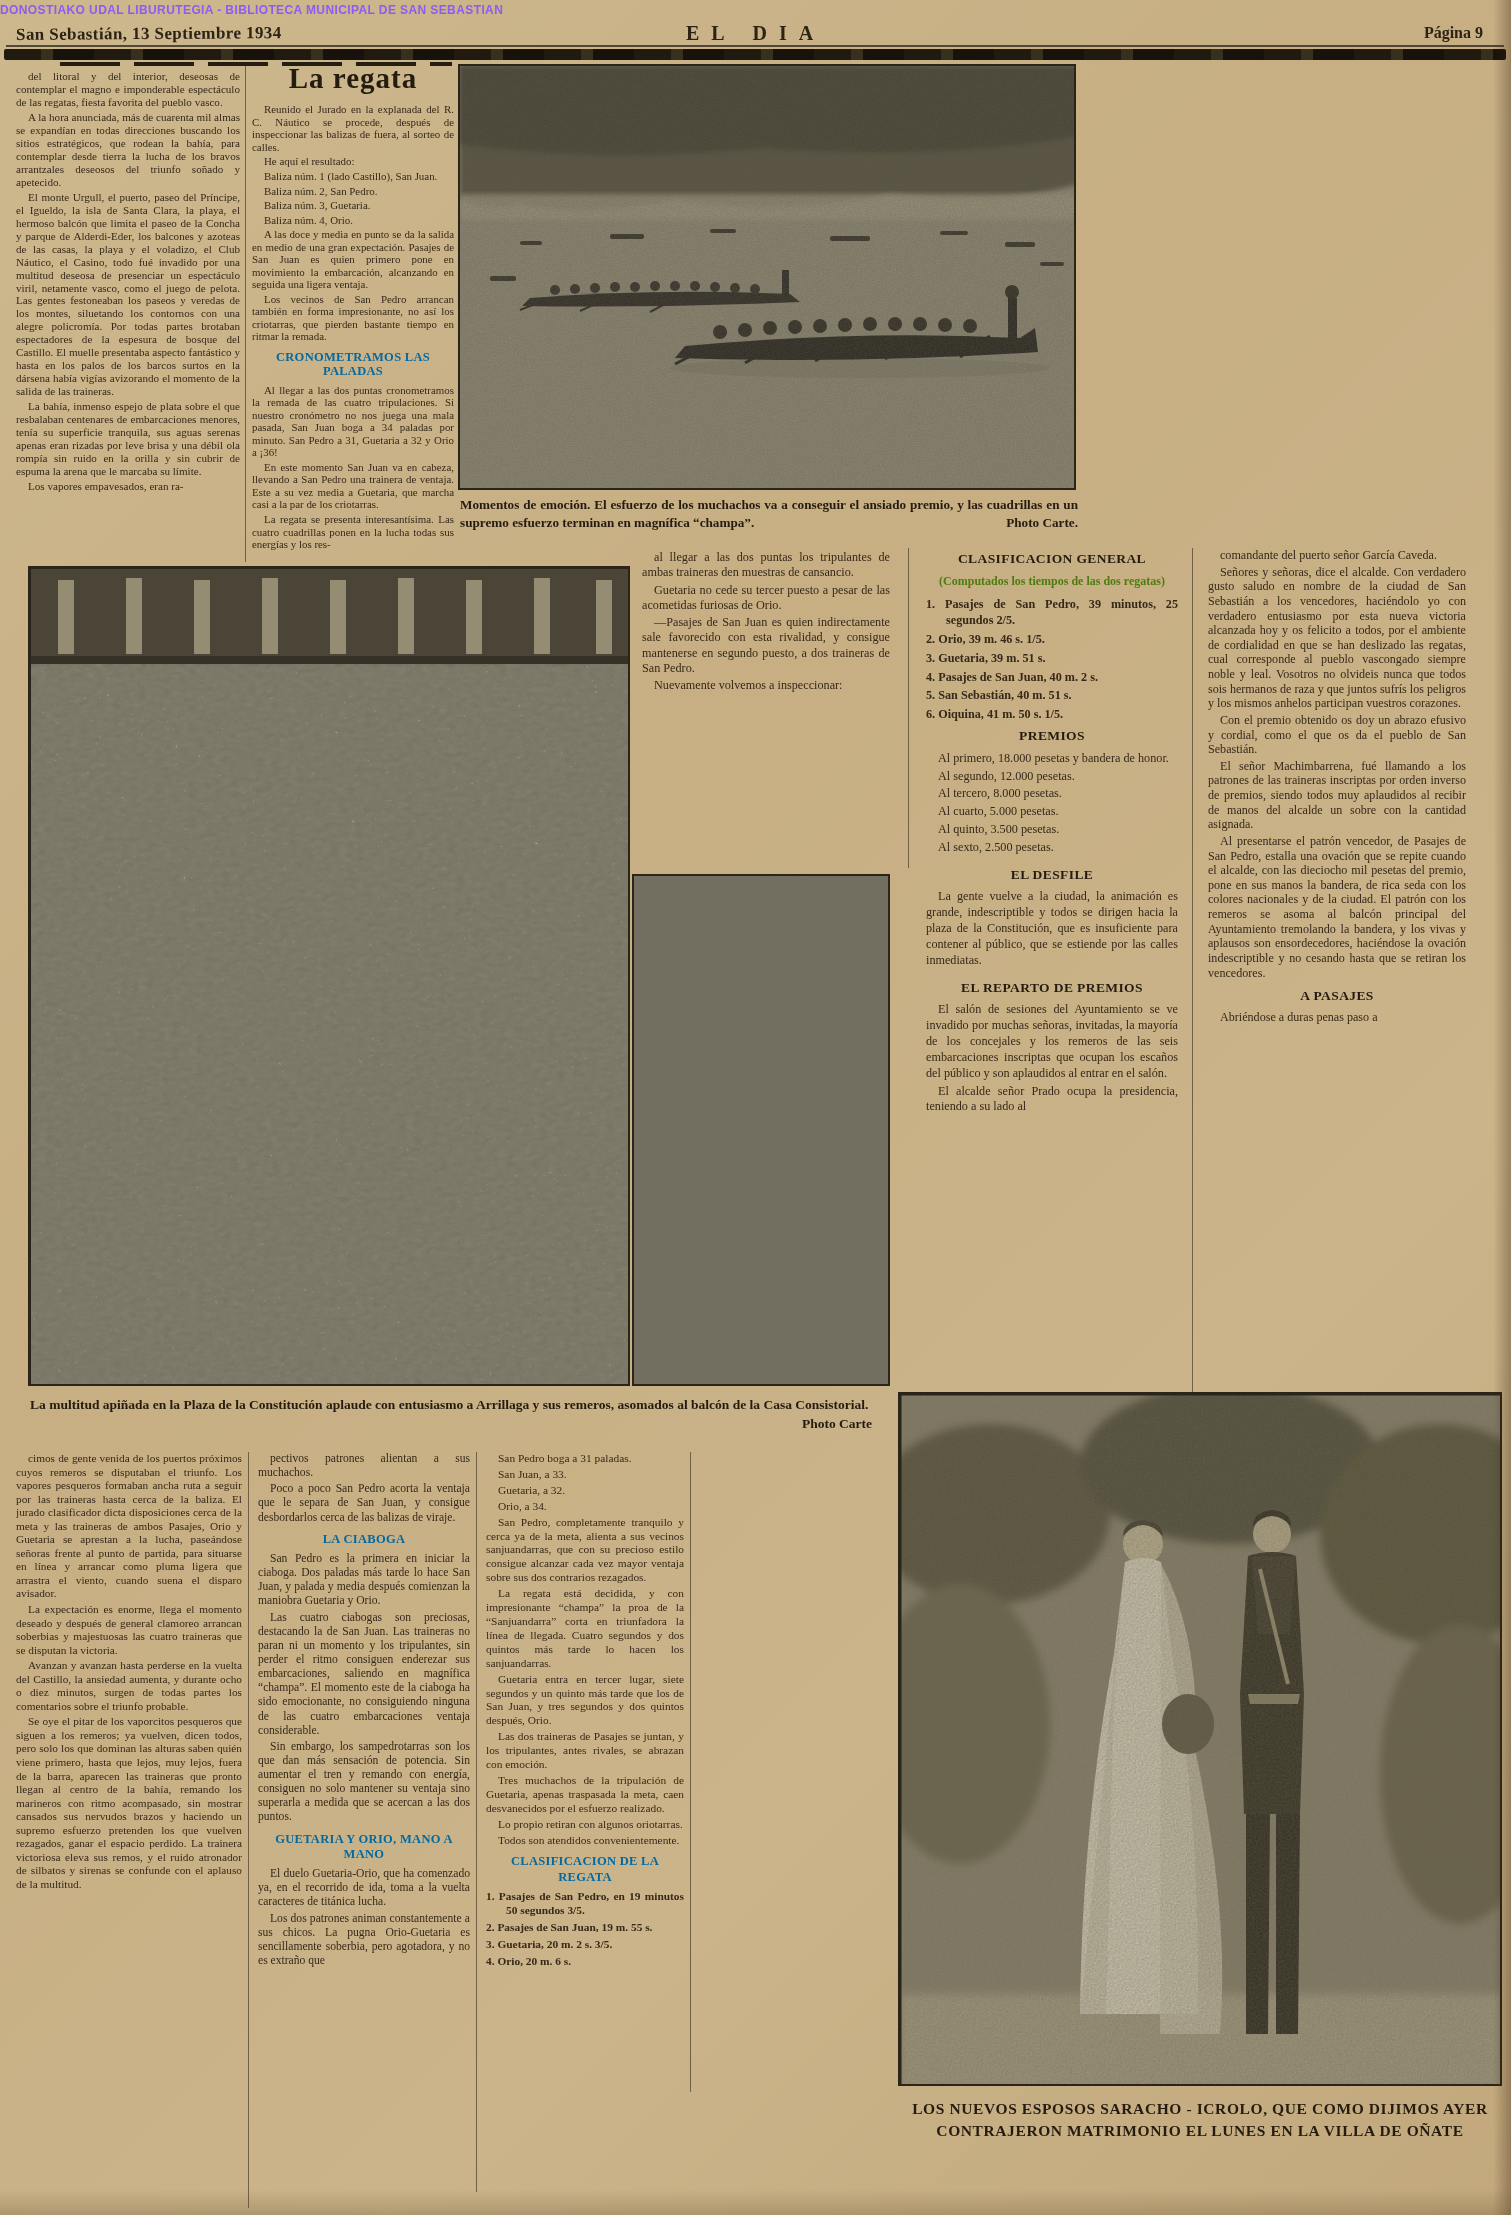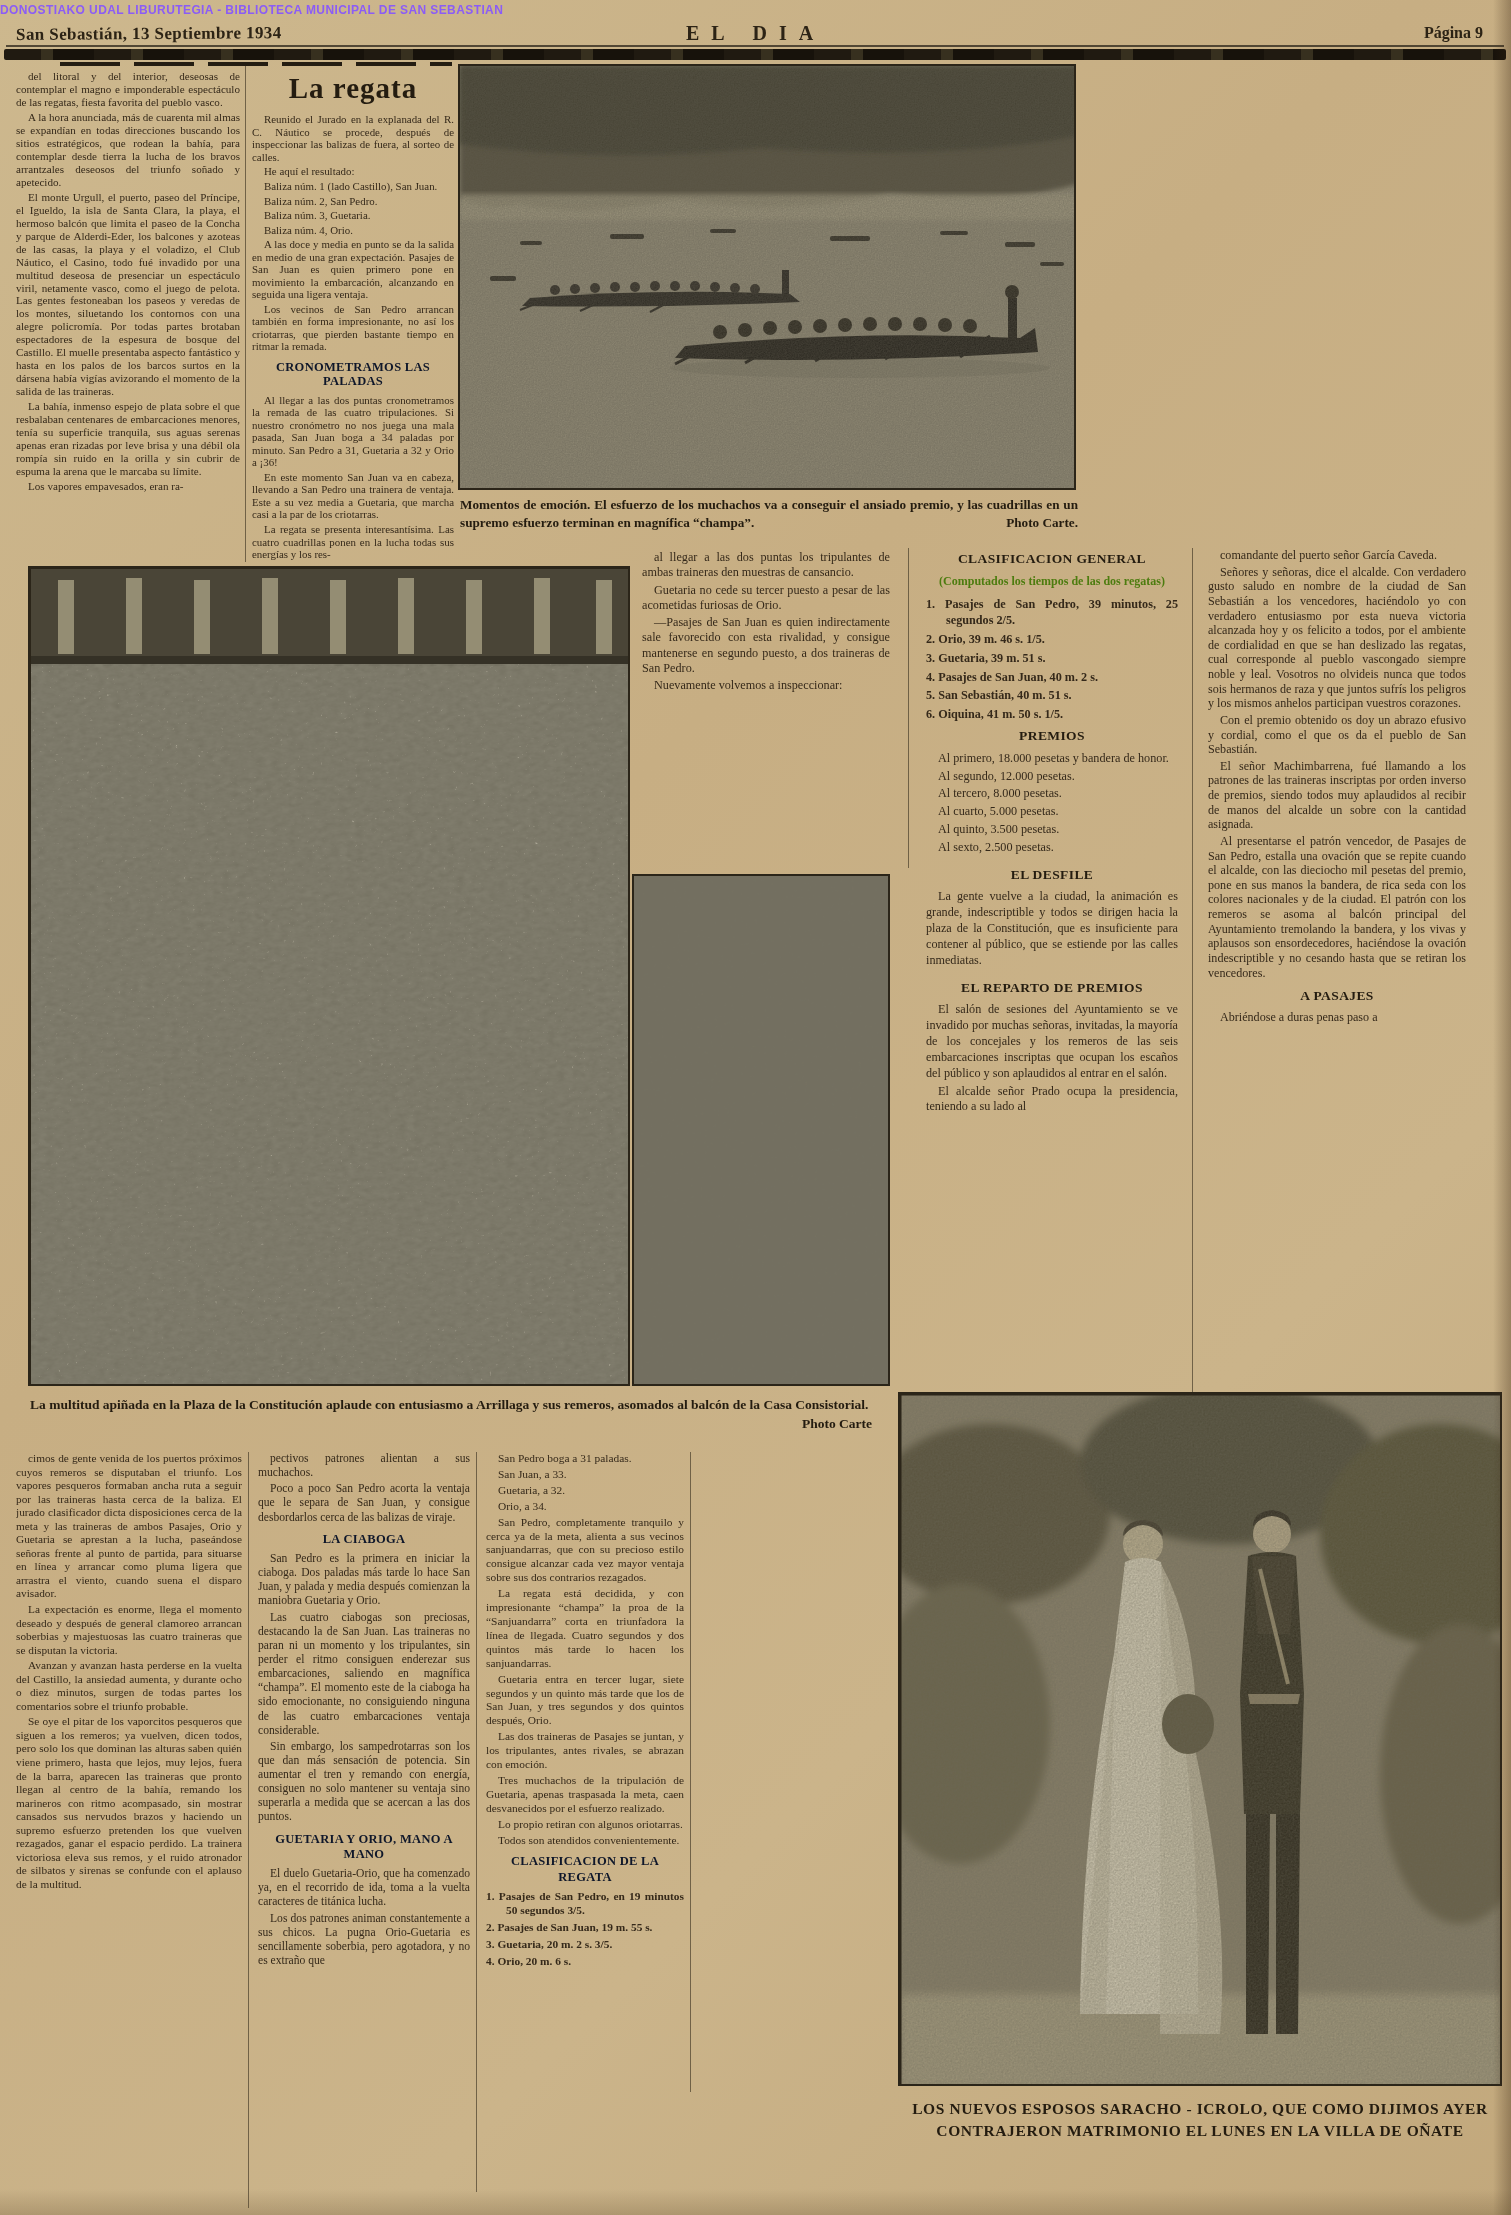--- a/index.html
+++ b/index.html
@@ -23,25 +23,25 @@
   .mast-page{position:absolute;top:24px;right:28px;font-weight:bold;font-size:16px;color:#2c2315;}
   .rule-thin{position:absolute;left:6px;top:45px;width:1498px;height:2px;background:#2a2318;opacity:.75;}
   .rule-band{position:absolute;left:4px;top:49px;width:1502px;height:11px;
     background:repeating-linear-gradient(90deg,#201a11 0 37px,#37301f 37px 49px,#17120b 49px 90px);
     border-radius:2px;}
   .col{position:absolute;text-align:justify;overflow:hidden;}
   .para{margin:0 0 2px 0;text-indent:12px;}
   .item{margin:0 0 3px 0;padding-left:20px;text-indent:-20px;font-weight:bold;}
   .pline{margin:0 0 2px 0;text-indent:12px;}
   #col1{left:16px;top:70px;width:224px;height:494px;font-size:11.1px;line-height:1.17;}
-  #col2{left:252px;top:70px;width:202px;height:498px;font-size:10.9px;line-height:1.15;}
+  #col2{left:252px;top:60px;width:202px;height:498px;font-size:10.9px;line-height:1.15;}
   .headline{font-size:29px;font-weight:bold;text-align:center;letter-spacing:1px;
     margin:2px 0 8px 0;color:#241c10;}
   .subhead{font-size:12.5px;font-weight:bold;text-align:center;margin:7px 0 5px 0;
-    letter-spacing:.3px;color:#0f172a;}
+    letter-spacing:.3px;color:#0369a1;}
   .photo-frame{position:absolute;border:2px solid #2b2519;box-sizing:border-box;
     background:#8d8672;overflow:hidden;}
   .caption{font-weight:bold;color:#241c10;}
   #caption1{position:absolute;left:460px;top:496px;width:618px;font-size:13.2px;
     line-height:1.35;text-align:justify;font-family:Liberation Serif, serif;}
   #caption2{position:absolute;left:30px;top:1396px;width:842px;font-size:13.5px;
     line-height:1.4;text-align:justify;}
   .credit{float:right;font-weight:bold;}
   #colA{left:642px;top:550px;width:248px;height:318px;font-size:12.2px;line-height:1.25;}
   #colB{left:926px;top:548px;width:252px;height:848px;font-size:12.2px;line-height:1.3;}

